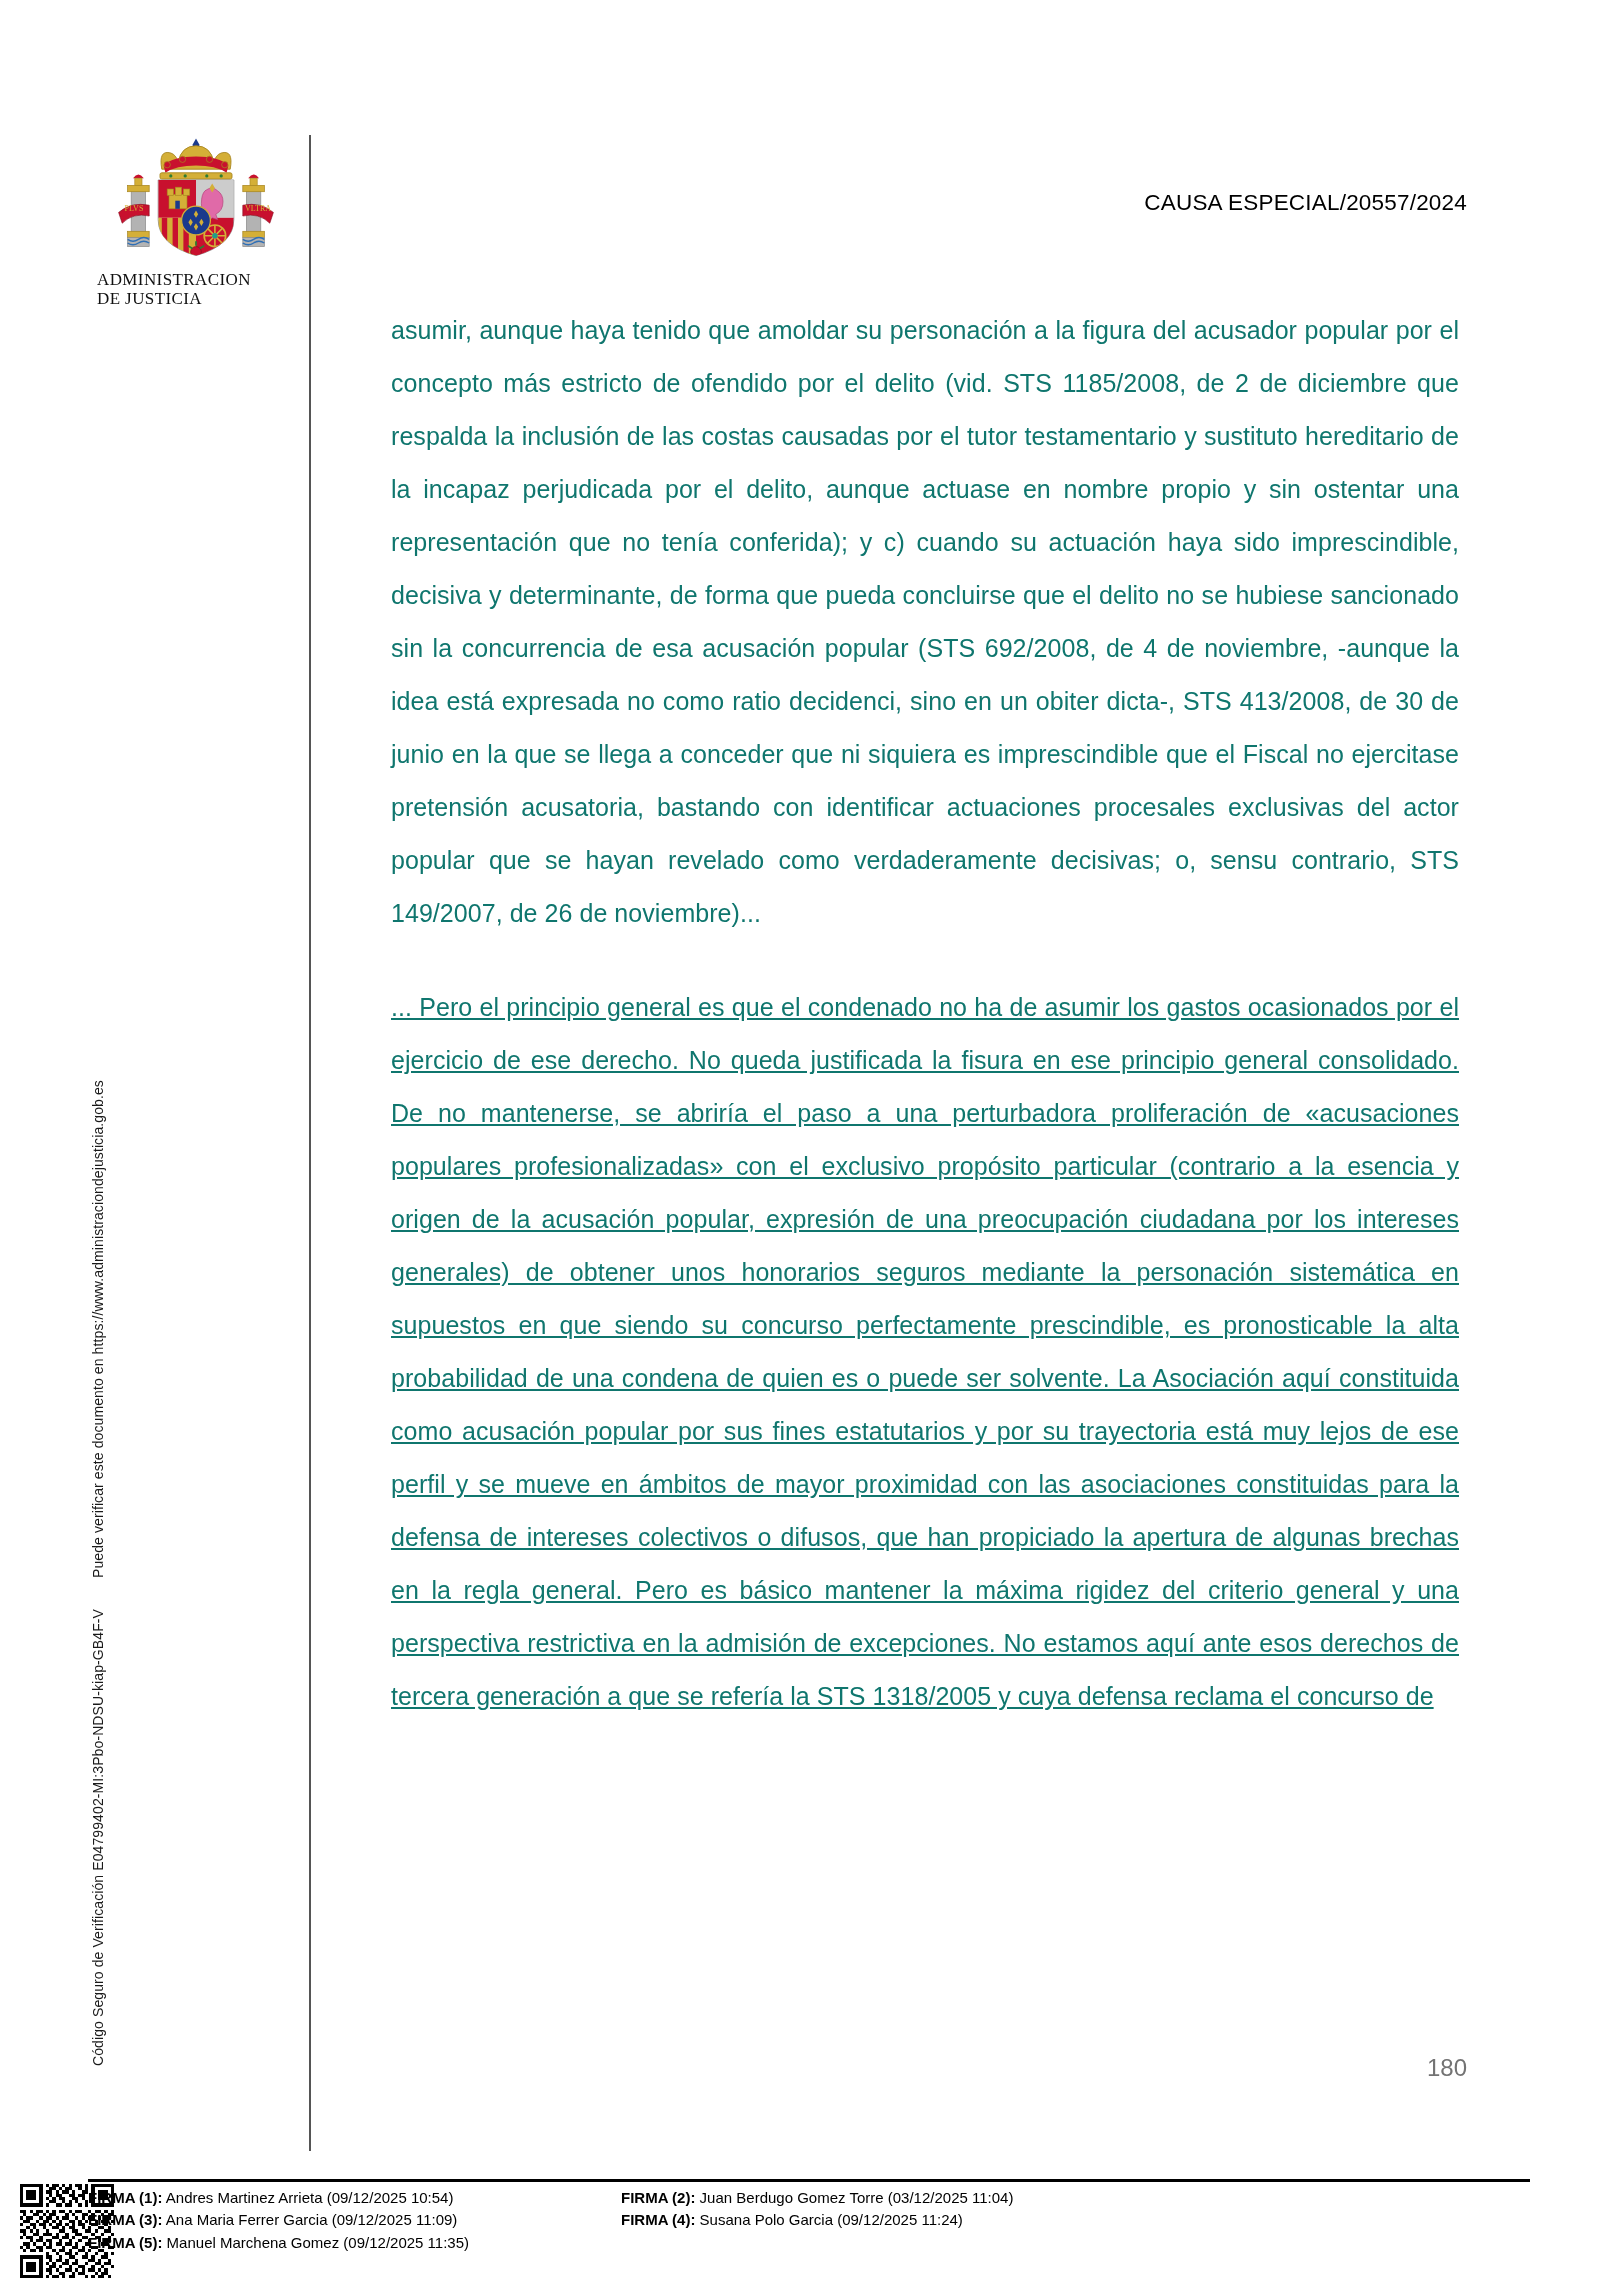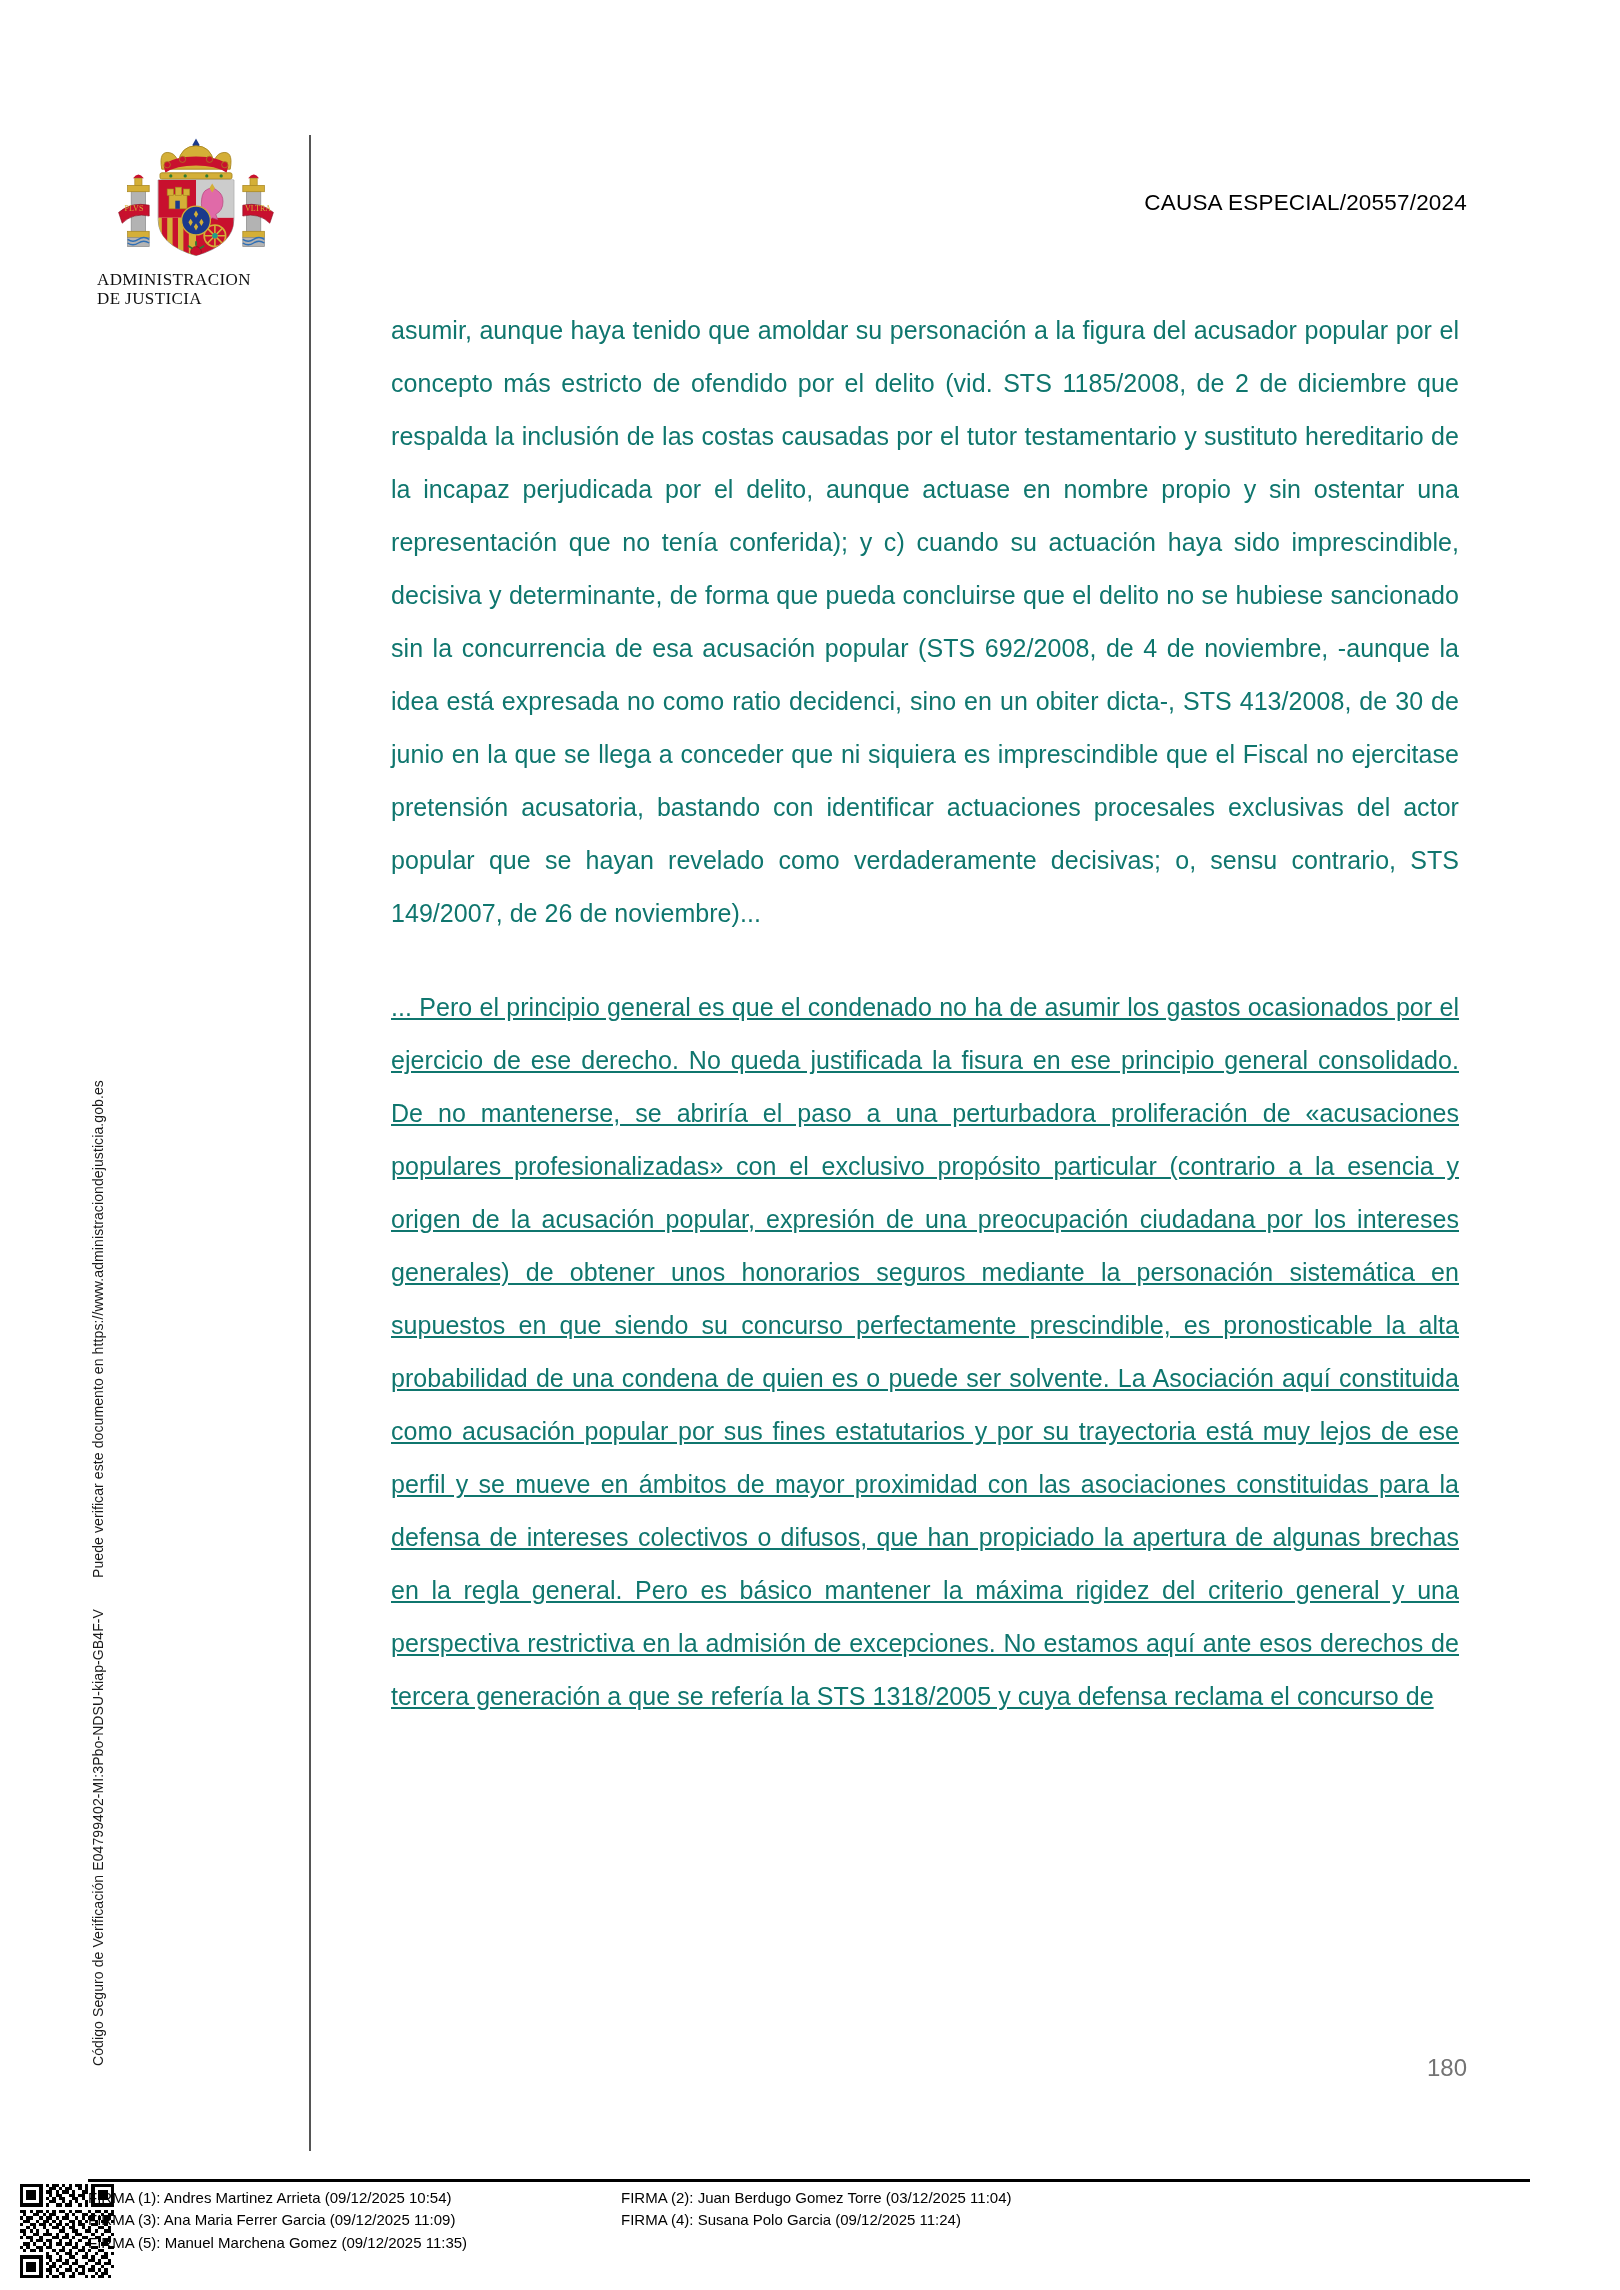--- a/index.html
+++ b/index.html
@@ -144,21 +144,21 @@
     grid-template-columns: 459px auto;
     column-gap: 74px;
     row-gap: 0px;
   }
   .sig-line {
     font-size: 15px;
     line-height: 22.5px;
     color: #000;
     white-space: nowrap;
   }
-  .sig-line b { font-weight: normal; }
+  .sig-line b { font-weight: bold; }
   .note-line {
     margin-top: 2.7px;
     font-size: 13.5px;
     line-height: 18px;
     color: #000;
   }
   .note-line .u { text-decoration: underline; }
 </style>
 </head>
 <body>

